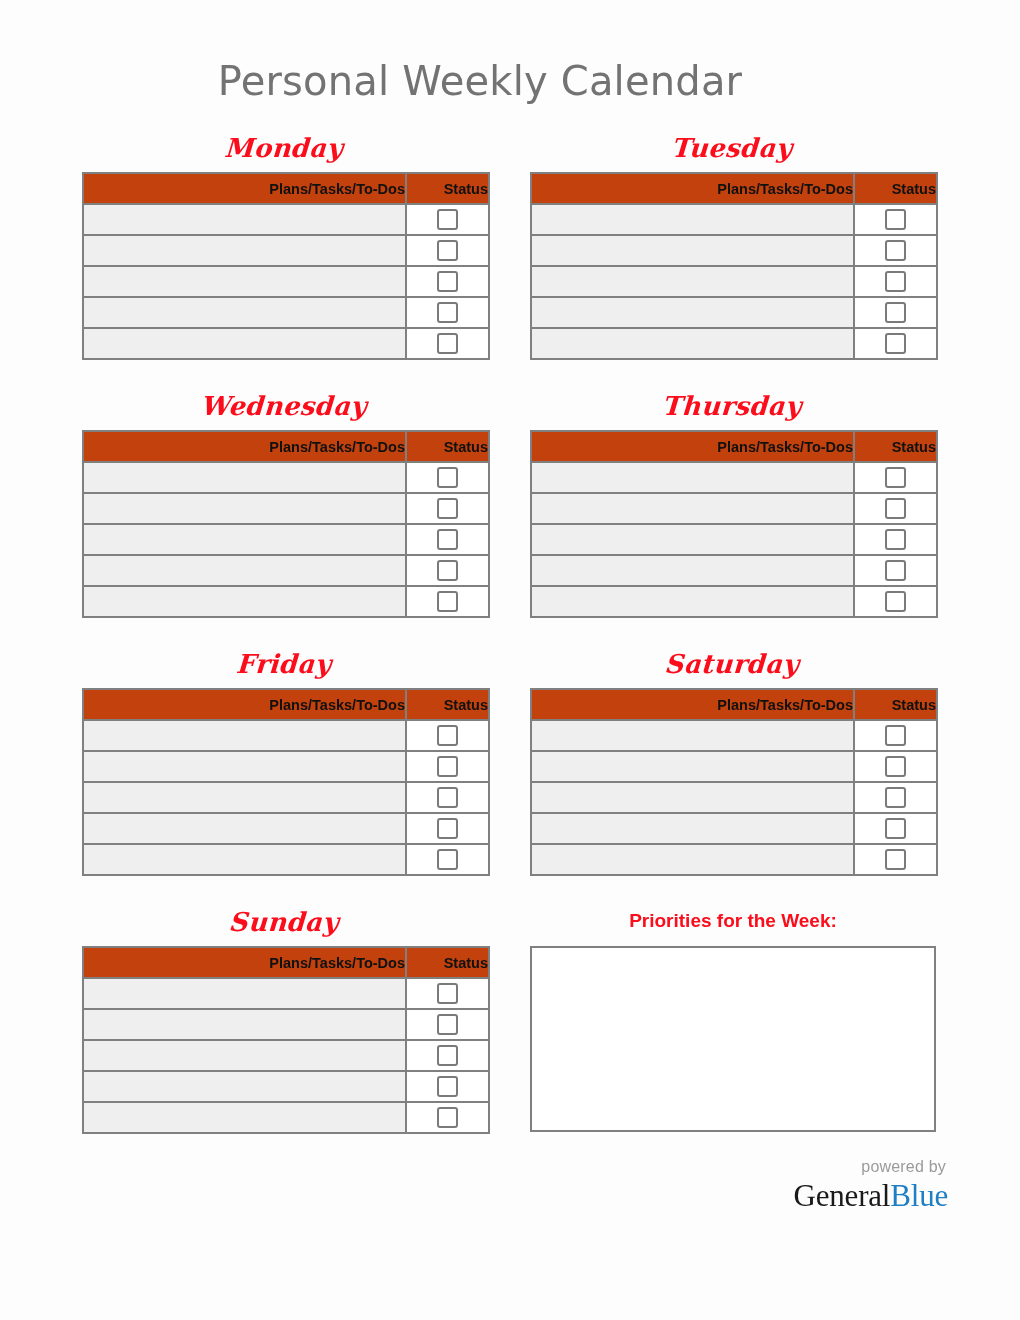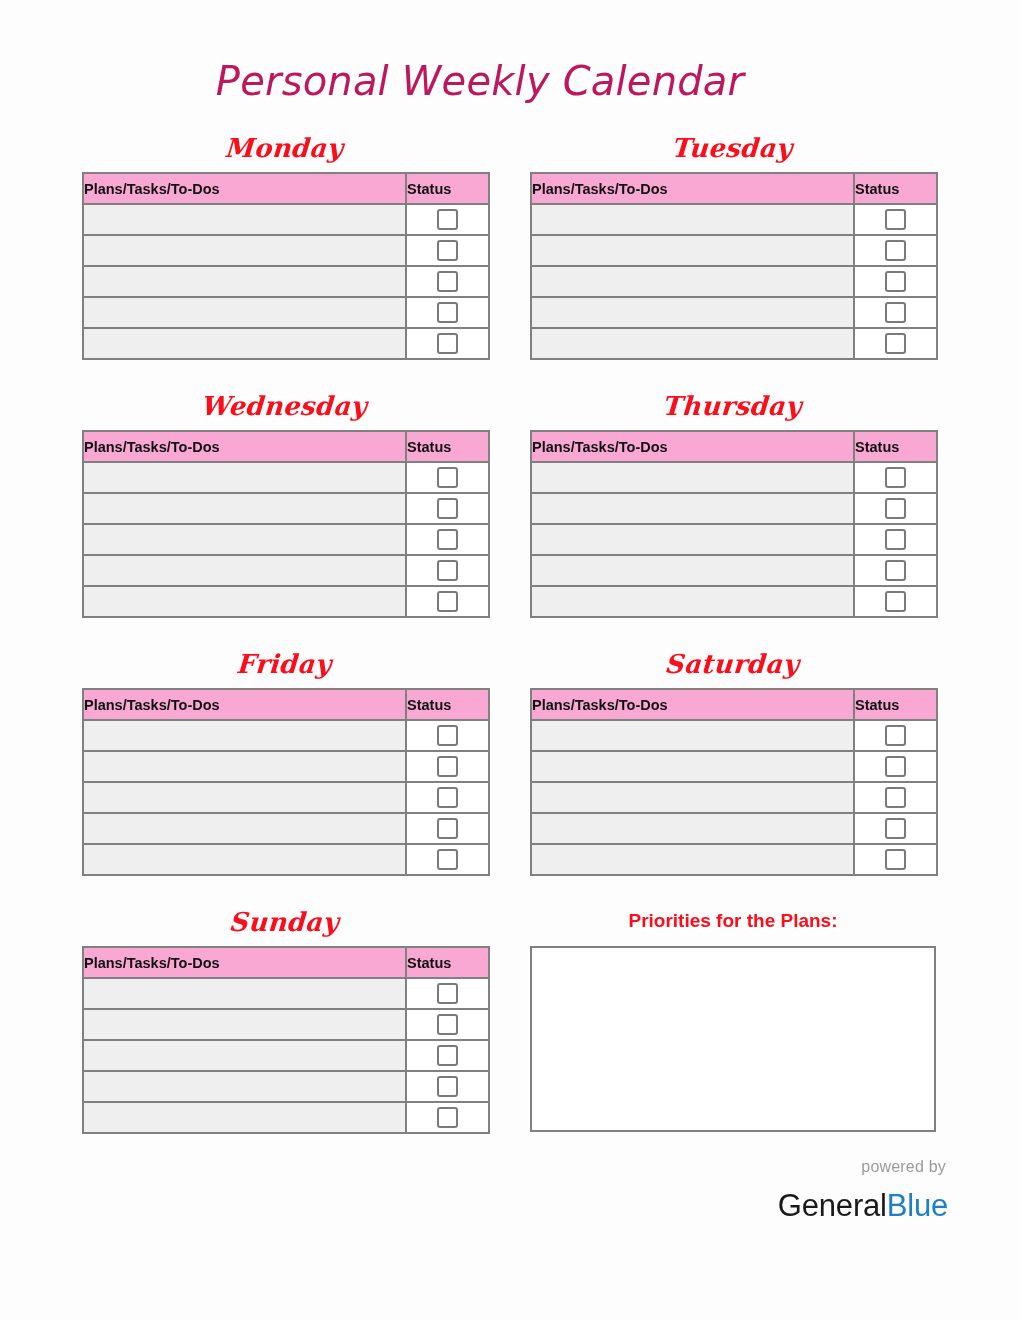--- a/index.html
+++ b/index.html
@@ -27,22 +27,21 @@
   .title {
     position: absolute;
     top: 58px;
     left: 0;
     width: 960px;
     text-align: center;
     font-family: "DejaVu Sans", sans-serif;
     font-weight: 400;
     font-size: 40px;
     letter-spacing: 0.2px;
-    color: #be185d;
-    font-style: italic;
+    color: #737373;
   }
 
   
   .grid {
     position: absolute;
     top: 132px;
     left: 82px;
     width: 854px;
   }
 
@@ -80,26 +79,26 @@
     margin-top: 6px;
     background: #ffffff;
   }
   .day-table th,
   .day-table td {
     border: 2px solid #808080;
     padding: 0;
   }
   .day-table th {
     height: 29px;
-    background: #f9a8d4;
+    background: #c2410c;
     font-family: "Liberation Sans", sans-serif;
     font-weight: bold;
     font-size: 14.5px;
     color: #111111;
-    text-align: left;
+    text-align: right;
     vertical-align: middle;
   }
   .col-task  { width: 323px; }
   .col-status{ width: 83px; }
 
   .day-table td.task-cell {
     height: 29px;
     background: #efefef;
   }
   .day-table td.status-cell {
@@ -154,25 +153,25 @@
   }
   .powered-by {
     font-family: "Liberation Sans", sans-serif;
     font-size: 16px;
     color: #9a9a9a;
     letter-spacing: 0.2px;
     line-height: 18px;
     padding-right: 2px;
   }
   .brand {
-    font-family: Liberation Sans, sans-serif;
+    font-family: Liberation Serif, serif;
     font-size: 31px;
     line-height: 36px;
     letter-spacing: -0.2px;
-    margin-top: 12px;
+    margin-top: 2px;
   }
   .brand-general { color: #1a1a1a; }
   .brand-blue    { color: #1f7fc4; }
 </style>
 </head>
 <body>
 
 <div class="page">
 
   <div class="title">Personal Weekly Calendar</div>
@@ -439,21 +438,21 @@
             </tr>
           <tr>
               <td class="task-cell"></td>
               <td class="status-cell"><span class="checkbox"></span></td>
             </tr>
         </tbody>
       </table>
     </div>
 
     <div class="priorities">
-      <div class="priorities-title">Priorities for the Plans:</div>
+      <div class="priorities-title">Priorities for the Week:</div>
       <div class="priorities-box"></div>
     </div>
 
   </div>
 
   <div class="footer">
     <div class="powered-by">powered by</div>
     <div class="brand"><span class="brand-general">General</span><span class="brand-blue">Blue</span></div>
   </div>
 

